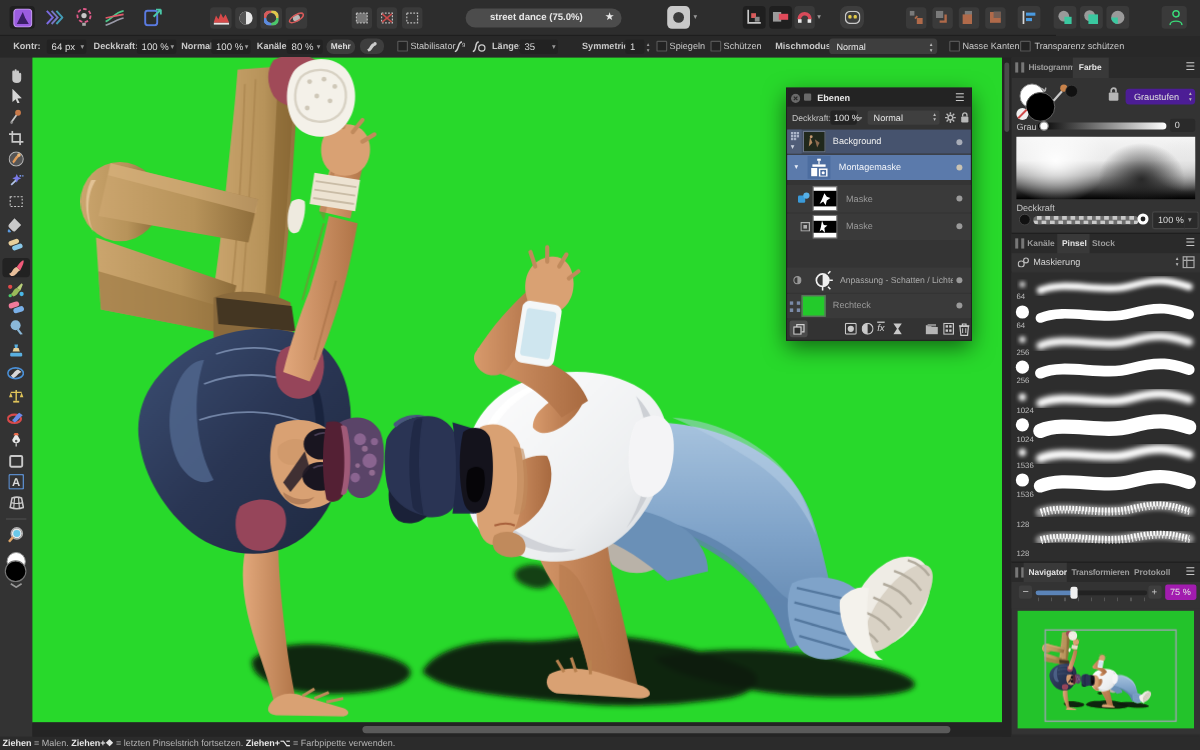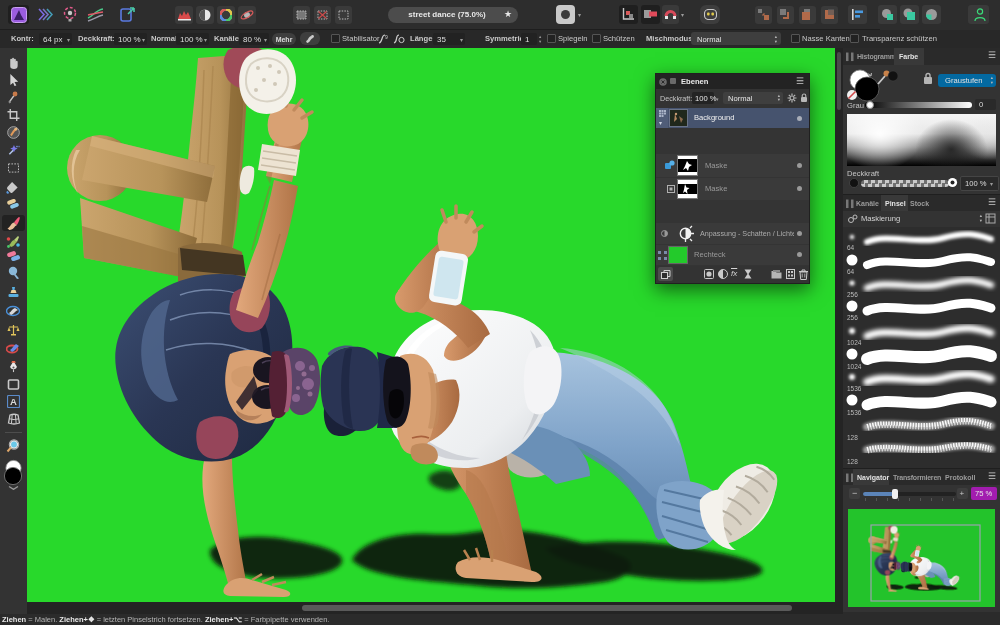--- a/index.html
+++ b/index.html
@@ -543,21 +543,21 @@
   </svg>
   <svg class="abs" style="left:33px;top:21px" width="22" height="18" viewBox="0 0 22 18">
       <path d="M2 15 L9 7" stroke="#c9c9c9" stroke-width="1.8"></path>
       <circle cx="10.5" cy="4.5" r="3" fill="#c8824a"></circle>
       <circle cx="17" cy="7" r="5" fill="#111" stroke="#444" stroke-width=".5"></circle>
     </svg>
   <svg class="abs" style="left:80px;top:24px" width="10" height="13" viewBox="0 0 10 13">
       <rect x="1" y="5" width="8" height="7" rx="1" fill="#b5b5b5"></rect>
       <path d="M3 5 V3.5 a2 2 0 0 1 4 0 V5" fill="none" stroke="#b5b5b5" stroke-width="1.4"></path>
     </svg>
-  <div class="abs" style="left:95px;top:26px;width:58px;height:13px;background:#0369a1;border-radius:3px">
+  <div class="abs" style="left:95px;top:26px;width:58px;height:13px;background:#4c1d95;border-radius:3px">
     <span class="lbl" style="left:7px;top:3px;color:#e0e0e0">Graustufen</span>
     <span class="ddar" style="right:3px;top:2px;font-size:4.5px;line-height:4.5px;color:#bbb">▴<br>▾</span>
   </div>
 
   <div class="lbl" style="left:4px;top:54px;color:#c5c5c5">Grau</div>
   <div class="abs" style="left:22px;top:54px;width:107px;height:6px;border-radius:3px;background:linear-gradient(to right,#000,#fff)"></div>
   <div class="abs" style="left:23px;top:52.5px;width:8px;height:8px;border-radius:50%;background:#fdfdfd;border:1px solid #888;box-sizing:border-box"></div>
   <div class="abs" style="left:132px;top:51px;width:21px;height:11px;background:#2a2a2a;border-radius:2px">
       <span class="lbl" style="left:4px;top:2px;color:#ddd">0</span>
     </div>
@@ -758,20 +758,37 @@
           <rect width="17" height="16" fill="#20281c"></rect>
           <path d="M5 4 l2 5 l-3 3 Z" fill="#b58a62"></path>
           <path d="M9 6 l4 3 l-2 4 Z" fill="#8a6a4e"></path>
           <circle cx="6" cy="4" r="1.2" fill="#c59a72"></circle>
         </svg>
     </div>
     <div class="lbl" style="left:38px;top:6px;color:#f0f0f0">Background</div>
     <div class="abs" style="left:141px;top:8px;width:5px;height:5px;border-radius:50%;background:#a8adb8"></div>
   </div>
 
+  <div class="abs" style="left:0;top:55px;width:153px;height:21px;background:#5b7aab">
+    <div class="lbl" style="left:6px;top:7px;color:#e8eef8;font-size:6px">▾</div>
+    <div class="abs" style="left:17px;top:1px;width:19px;height:19px;background:#4c6da0">
+      <svg class="abs" style="left:2px;top:2px" width="15" height="15" viewBox="0 0 15 15">
+          <g fill="#fff">
+            <rect x="6" y="0" width="3" height="2"></rect>
+            <rect x="7" y="2" width="1" height="3"></rect>
+            <rect x="2" y="5" width="11" height="2"></rect>
+            <rect x="1" y="8" width="5" height="7"></rect>
+            <rect x="8" y="9" width="6" height="6" fill="none" stroke="#fff" stroke-width="1.2"></rect>
+            <circle cx="11" cy="12" r="1.3"></circle>
+          </g>
+        </svg>
+    </div>
+    <div class="lbl" style="left:43px;top:7px;color:#f2f5fa">Montagemaske</div>
+    <div class="abs" style="left:141px;top:8px;width:5px;height:5px;border-radius:50%;background:#c9c2b2"></div>
+  </div>
 
   <div class="abs" style="left:0;top:80px;width:153px;height:23px;background:#3a3a3a">
     <svg class="abs" style="left:9px;top:6px" width="10" height="10" viewBox="0 0 10 10">
         <rect x="0" y="3" width="6" height="6" rx="1" fill="#3a9ad9"></rect>
         <circle cx="7" cy="3" r="2.6" fill="#56b0e8"></circle>
       </svg>
     <div class="abs" style="left:21px;top:1px;width:21px;height:21px;background:#000;border:1px solid #777;box-sizing:border-box">
       <div class="abs" style="left:0;top:0;width:19px;height:3px;background:#fff"></div>
       <div class="abs" style="left:0;top:16px;width:19px;height:3px;background:#fff"></div>
       <svg class="abs" style="left:3px;top:4px" width="13" height="12" viewBox="0 0 13 12">

